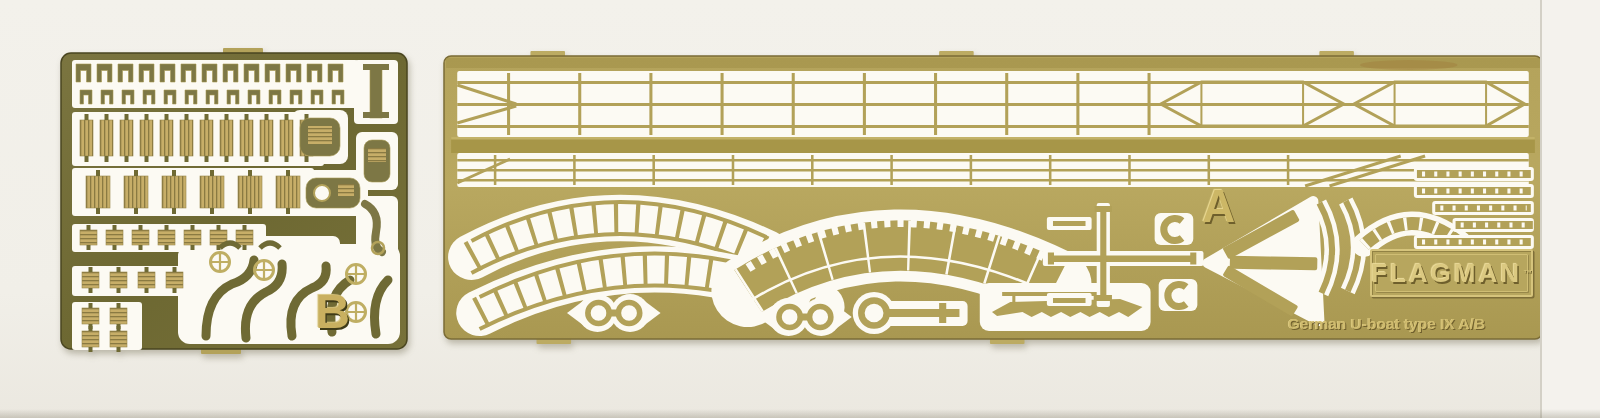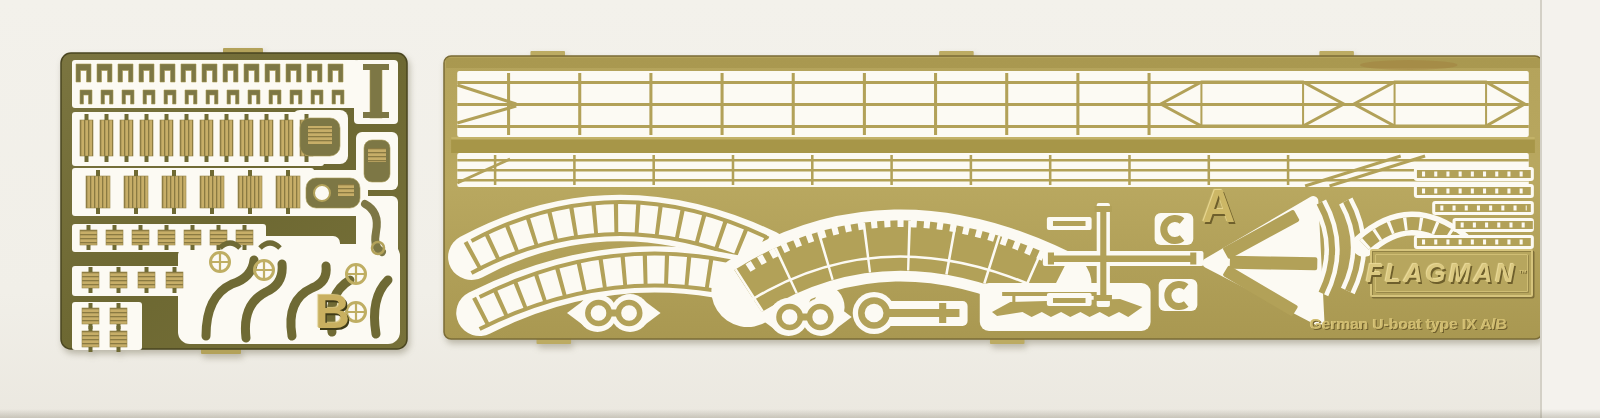--- a/index.html
+++ b/index.html
@@ -22,36 +22,35 @@
     text-shadow:1.5px 1.5px 0 #3f3b18, -1px -1px 1px #d8c57e; }
   .logo-plate {
     position:absolute; left:927px; top:194px; width:163px; height:48px;
     border:2px solid #d6c47c; border-radius:2px; box-sizing:border-box;
     box-shadow:1.5px 1.5px 0 #7e6e38, inset 1px 1px 0 rgba(122,106,52,.6);
     background:#b7a65e;
   }
   .logo-inner {
     position:absolute; left:3px; top:3px; right:3px; bottom:3px;
     border:1.5px solid #d0be74; border-radius:1px;
-    display:flex; align-items:center; justify-content:flex-end;
+    display:flex; align-items:center; justify-content:center;
     box-shadow:1px 1px 0 rgba(122,106,52,.5);
-    font-style:italic;
   }
   .brand {
     font-weight:bold; font-size:26px; letter-spacing:3px; color:#dbc981;
     text-shadow:1.5px 1.5px 0 #6e5f2c, -1px -1px 1px #ecdc9b;
   }
   .tm { font-size:9px; font-weight:bold; color:#d5c379; vertical-align:super;
     margin-left:1px; text-shadow:1px 1px 0 #6e5f2c; }
   .etched-line {
     position:absolute; font-weight:bold; color:#cfbb6e; text-align:center;
     text-shadow:1px 1px 0 #70602e, -0.5px -0.5px 0 #e6d58e; pointer-events:none;
   }
   .item-line { left:927px; top:243px; width:163px; font-size:16.5px; letter-spacing:.5px; }
-  .subject-line { left:838px; top:260px; width:255px; font-size:15.5px; }
+  .subject-line { left:816px; top:260px; width:255px; font-size:15.5px; }
   .scan-edge-right {
     position:absolute; left:1540px; top:0; width:60px; height:418px;
     background:#f4f2ed; border-left:2px solid #d3d0c6;
   }
   .scan-edge-bottom {
     position:absolute; left:0; bottom:0; width:100%; height:9px;
     background:linear-gradient(180deg, rgba(110,105,85,0) 0%, rgba(110,105,85,.28) 100%);
   }
 </style>
 </head>

